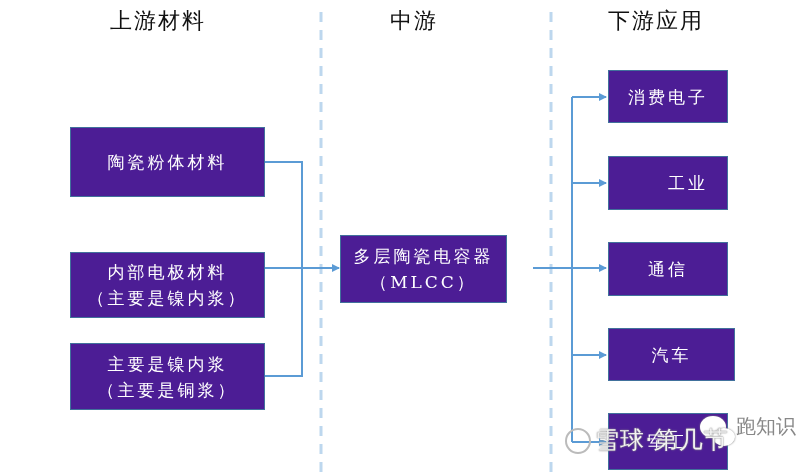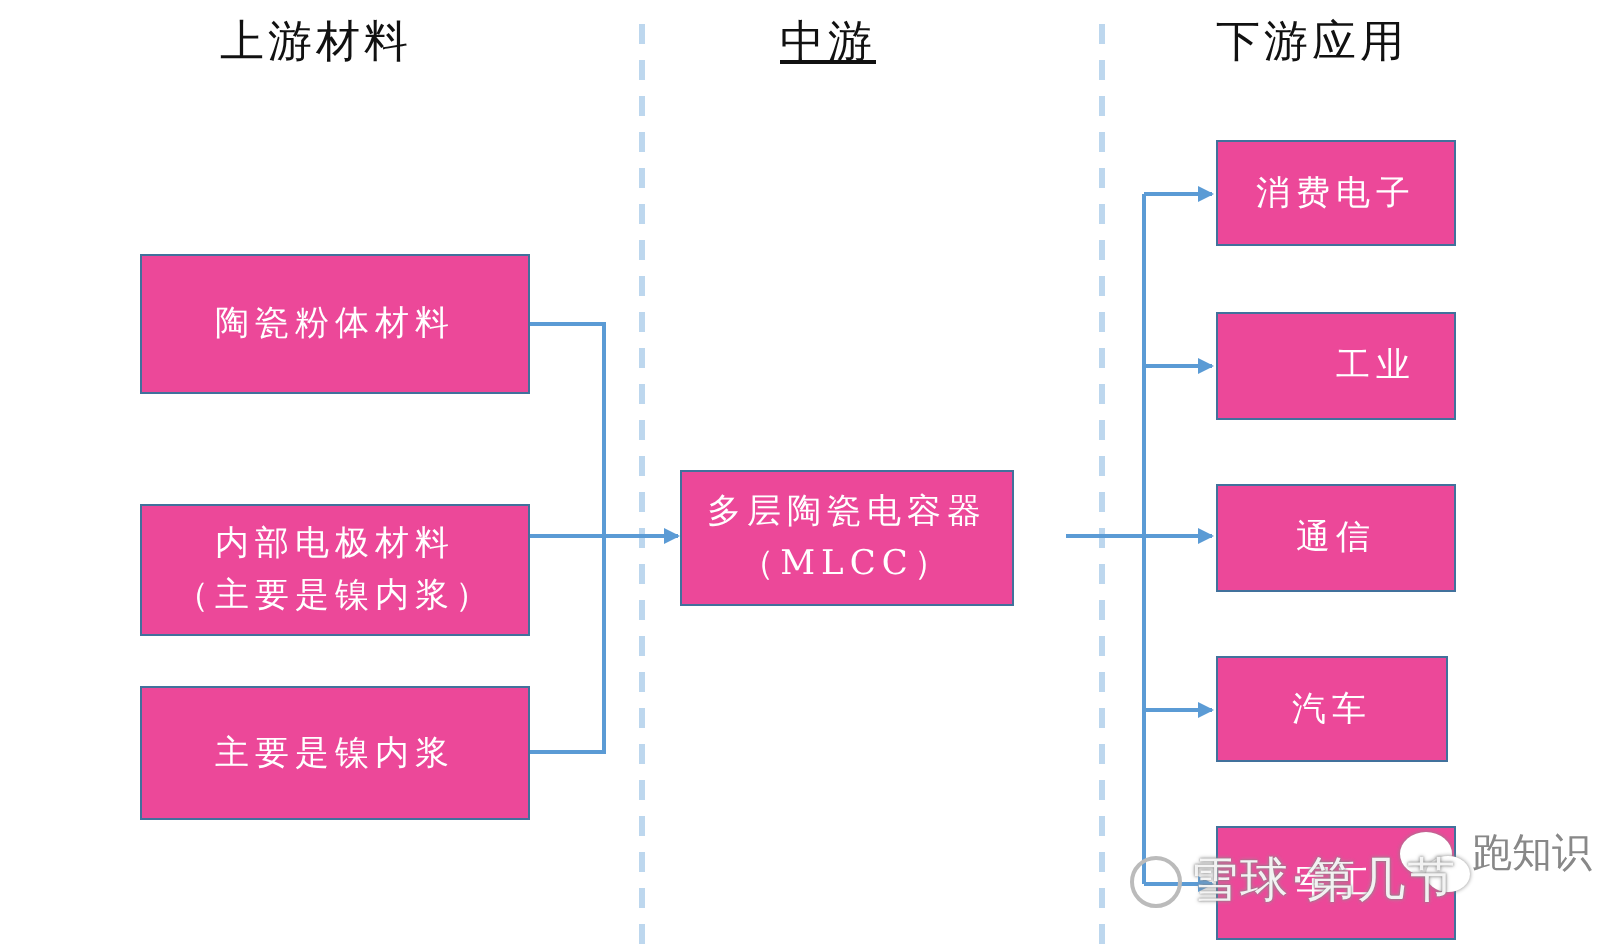--- a/index.html
+++ b/index.html
@@ -1,41 +1,41 @@
 <!DOCTYPE html>
 <html><head>
 <meta charset="utf-8">
 <style>
   html, body { margin: 0; padding: 0; background: #ffffff; }
   body { width: 800px; height: 474px; position: relative; overflow: hidden;
          font-family: "DejaVu Serif", "Liberation Serif", serif; }
   .col-title { position: absolute; top: 6px; font-size: 22px; color: #111111;
                letter-spacing: 2px; text-align: left; }
-  .box { position: absolute; background: #ec4899; border: 1px solid #41719c;
+  .box { position: absolute; background: #4c1d95; border: 1px solid #41719c;
          color: #ffffff; display: flex; flex-direction: column; align-items: center;
          justify-content: center; text-align: center; font-size: 17px; line-height: 26px;
          letter-spacing: 3px; box-sizing: border-box; }
   svg.lines { position: absolute; left: 0; top: 0; }
   .watermark { position: absolute; left: 565px; top: 424px; font-family: "DejaVu Sans", sans-serif;
                font-size: 24px; color: rgba(255,255,255,0.9);
                text-shadow: 0 0 1px #777, 0 0 2px #999; letter-spacing: 1px; white-space: nowrap; }
   .watermark .wm-icon { display: inline-block; width: 22px; height: 22px; border: 2px solid #bbb;
                         border-radius: 50%; vertical-align: middle; margin-right: 4px; }
   .wechat-icon { position: absolute; left: 700px; top: 416px; width: 26px; height: 22px;
                  background: #ffffff; border-radius: 50%; box-shadow: 0 0 2px #888; }
   .wechat-icon2 { position: absolute; left: 713px; top: 428px; width: 22px; height: 18px;
                   background: #ffffff; border-radius: 50%; box-shadow: 0 0 2px #888; }
   .wm-side { position: absolute; left: 736px; top: 418px; font-family: "DejaVu Sans", sans-serif;
              font-size: 20px; color: #888; line-height: 16px; }
 </style>
 </head>
 <body>
 
 <div class="col-title" style="left:110px;width:120px;">上游材料</div>
-<div class="col-title" style="left:390px;width:90px;text-decoration:underline;">中游</div>
+<div class="col-title" style="left:390px;width:90px;">中游</div>
 <div class="col-title" style="left:608px;width:120px;">下游应用</div>
 
 <svg class="lines" width="800" height="474">
   <defs>
     <marker id="arrow" markerWidth="8" markerHeight="8" refX="7" refY="4" orient="auto" markerUnits="userSpaceOnUse">
       <path d="M0,0 L8,4 L0,8 z" fill="#5b9bd5"></path>
     </marker>
   </defs>
   <line x1="321" y1="12" x2="321" y2="474" stroke="#bdd7ee" stroke-width="3" stroke-dasharray="10,8"></line>
   <line x1="551" y1="12" x2="551" y2="474" stroke="#bdd7ee" stroke-width="3" stroke-dasharray="10,8"></line>
@@ -53,37 +53,38 @@
 
 <div class="box" style="left:70px;top:127px;width:195px;height:70px;">
   <div>陶瓷粉体材料</div>
 </div>
 <div class="box" style="left:70px;top:252px;width:195px;height:66px;">
   <div>内部电极材料</div>
   <div>（主要是镍内浆）</div>
 </div>
 <div class="box" style="left:70px;top:343px;width:195px;height:67px;">
   <div>主要是镍内浆</div>
+  <div>（主要是铜浆）</div>
 </div>
 
 <div class="box" style="left:340px;top:235px;width:167px;height:68px;">
   <div>多层陶瓷电容器</div>
   <div>（MLCC）</div>
 </div>
 
 <div class="box" style="left:608px;top:70px;width:120px;height:53px;">
   <div>消费电子</div>
 </div>
 <div class="box" style="left:608px;top:156px;width:120px;height:54px;padding-left:40px;">
   <div>工业</div>
 </div>
 <div class="box" style="left:608px;top:242px;width:120px;height:54px;">
   <div>通信</div>
 </div>
-<div class="box" style="left:608px;top:328px;width:116px;height:53px;text-align:right;">
+<div class="box" style="left:608px;top:328px;width:127px;height:53px;text-align:right;">
   <div>汽车</div>
 </div>
 <div class="box" style="left:608px;top:413px;width:120px;height:57px;">
   <div>军工</div>
 </div>
 
 <div class="wechat-icon"></div>
 <div class="wechat-icon2"></div>
 <div class="watermark">
   <span class="wm-icon"></span><span>雪球·第几节</span>

